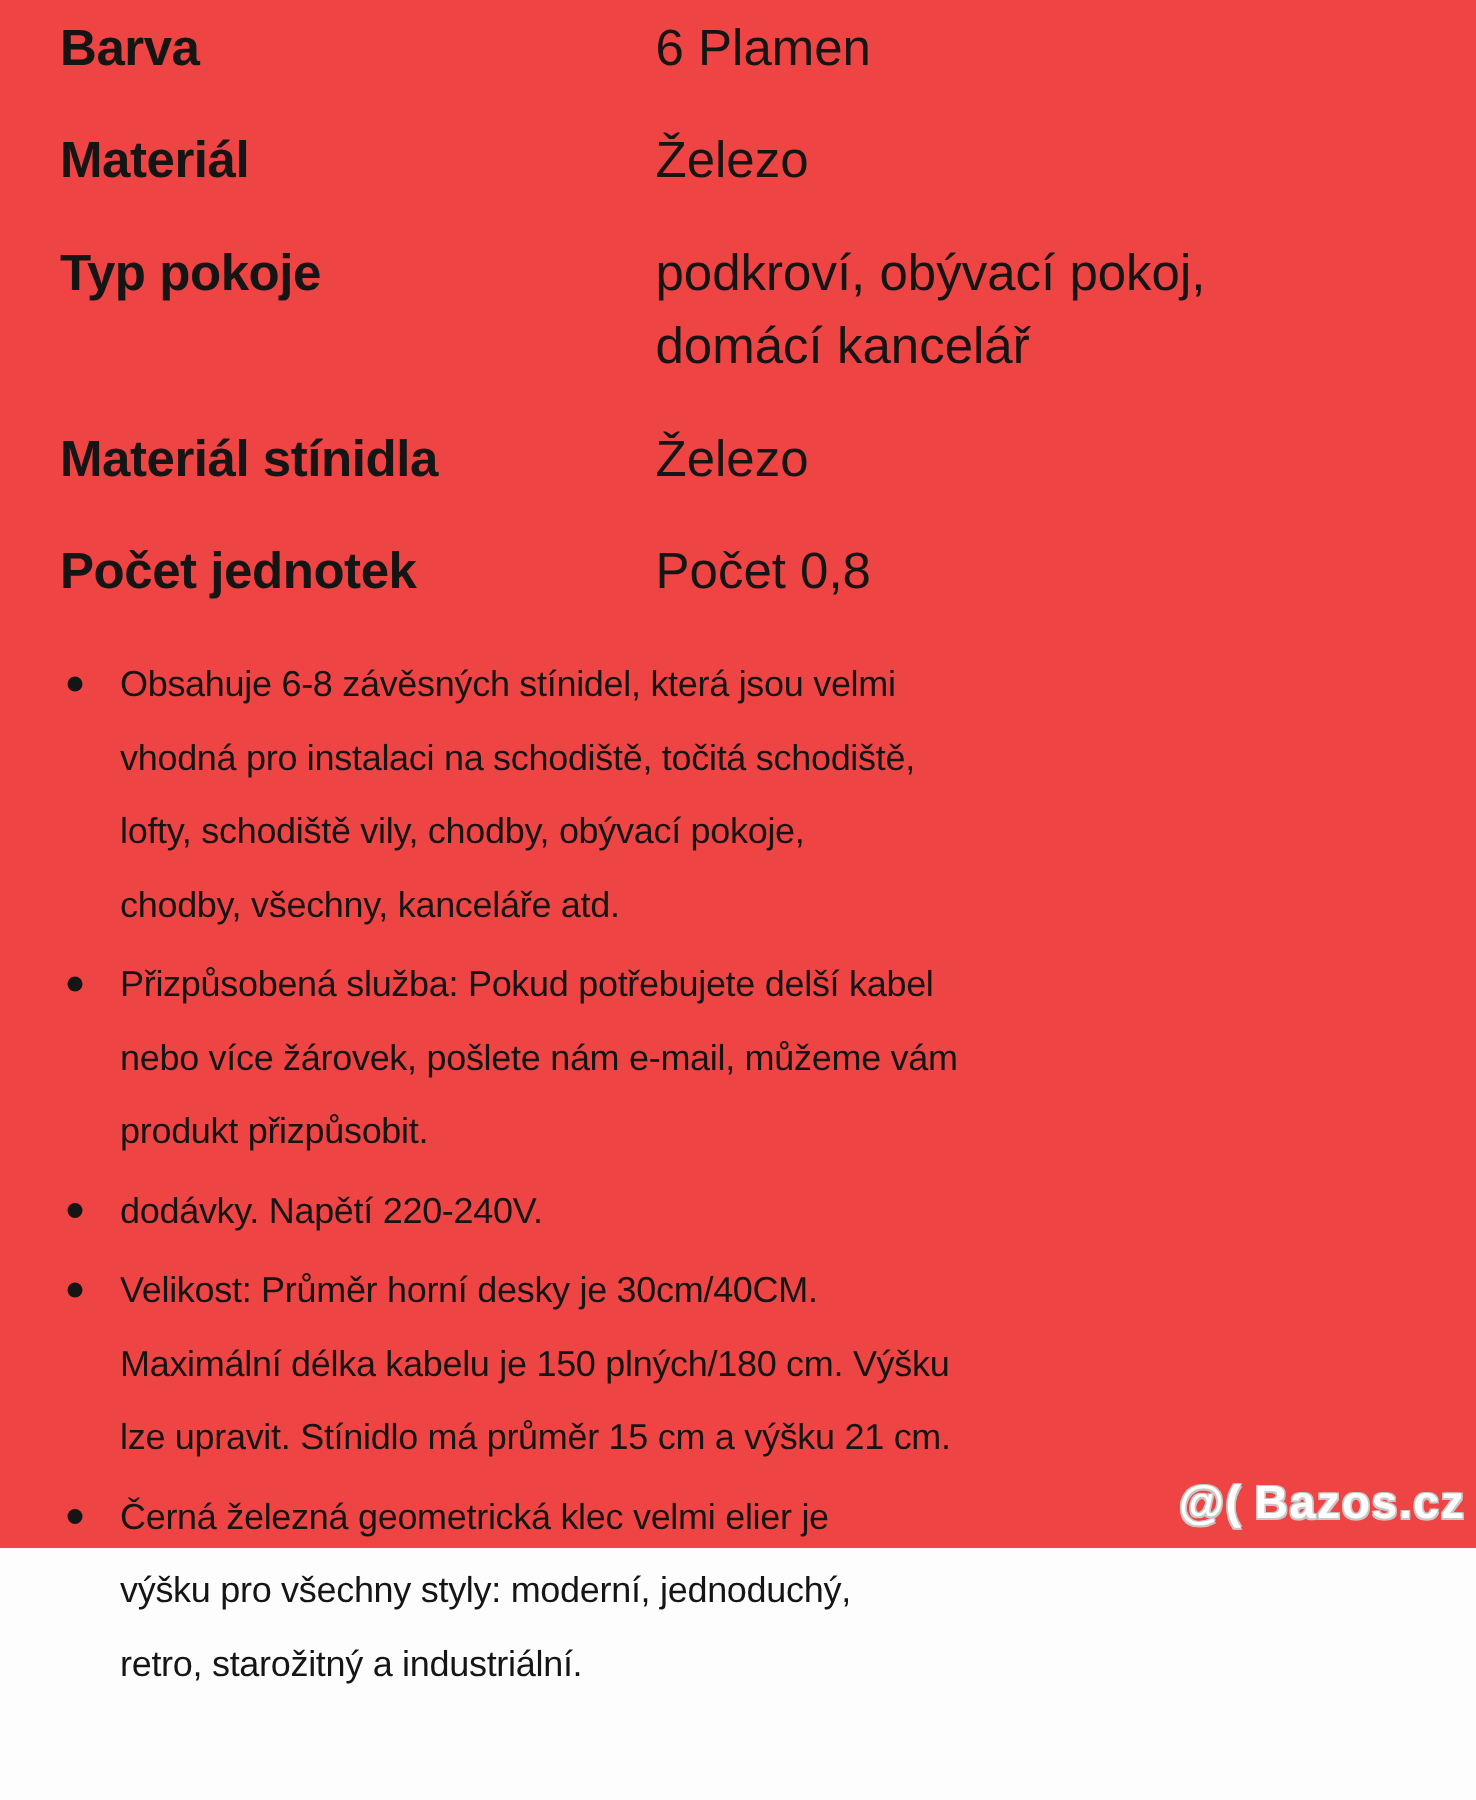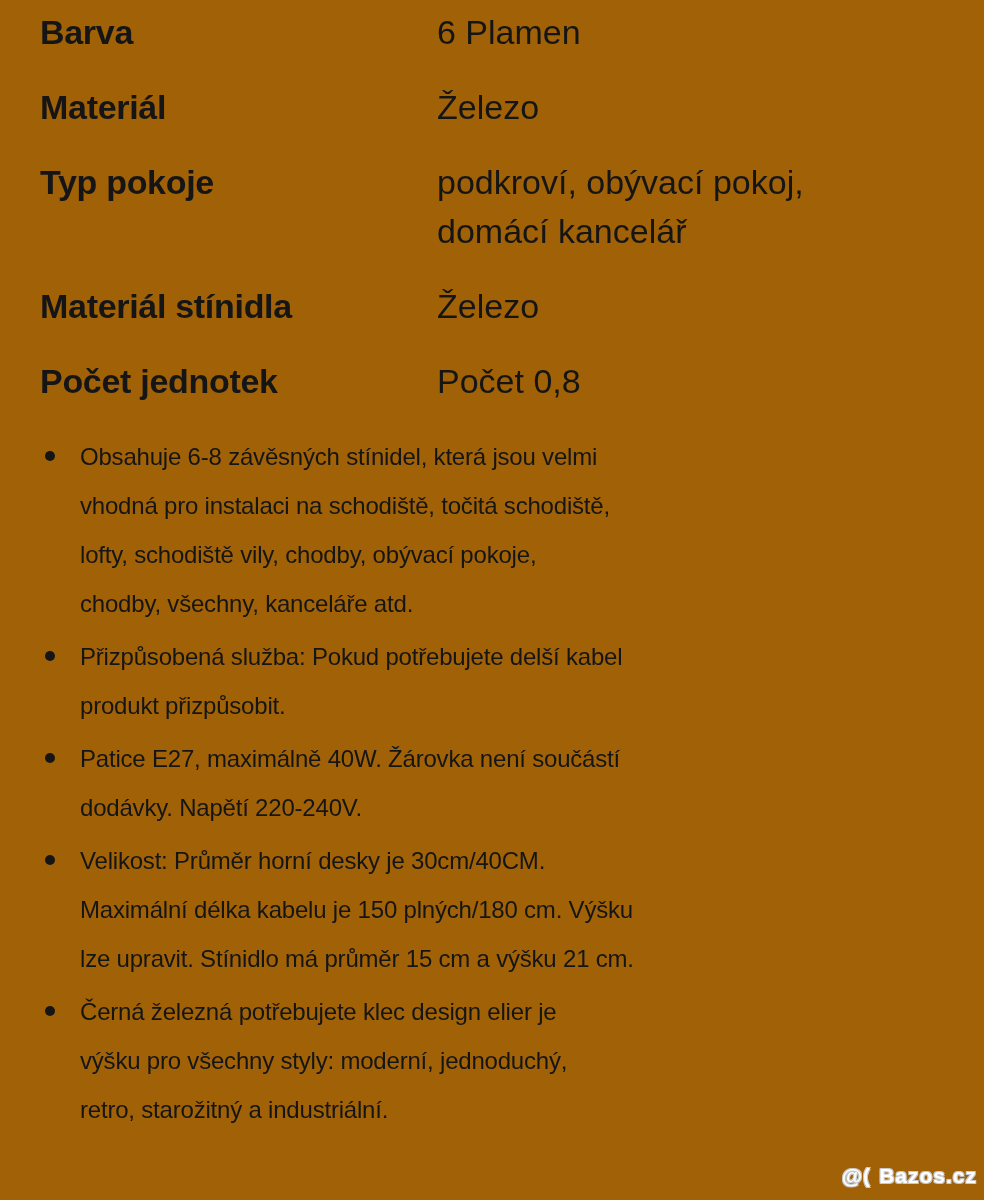--- a/index.html
+++ b/index.html
@@ -10,22 +10,22 @@
   body {
     width: 984px;
     height: 1200px;
     overflow: hidden;
     font-family: "Liberation Sans", "DejaVu Sans", sans-serif;
     color: #151515;
   }
   .page {
     position: relative;
     width: 984px;
-    height: 1200px;
-    background: #a16207;
+    height: 1032px;
+    background: #ef4444;
   }
   
   .spec-table {
     padding: 8px 0 0 40px;
   }
   .spec-row {
     display: flex;
     align-items: flex-start;
     margin-bottom: 26px;
     font-size: 34px;
@@ -68,21 +68,21 @@
   }
   .bline {
     white-space: nowrap;
     letter-spacing: -0.2px;
   }
   
   .watermark {
     position: absolute;
     right: 7px;
     bottom: 12px;
-    font-size: 21px;
+    font-size: 31px;
     font-weight: 700;
     letter-spacing: 1px;
     color: #ffffff;
     text-shadow:
       -1px -1px 0 #c8c8c8,
        1px -1px 0 #c8c8c8,
       -1px  1px 0 #c8c8c8,
        1px  1px 0 #c8c8c8;
     user-select: none;
   }
@@ -144,45 +144,45 @@
         <div class="bline">vhodná pro instalaci na schodiště, točitá schodiště,</div>
         <div class="bline">lofty, schodiště vily, chodby, obývací pokoje,</div>
         <div class="bline">chodby, všechny, kanceláře atd.</div>
       </div>
     </li>
 
     <li class="bullet-item">
       <span class="bullet-dot"></span>
       <div class="bullet-text">
         <div class="bline">Přizpůsobená služba: Pokud potřebujete delší kabel</div>
+        <div class="bline">nebo více žárovek, pošlete nám e-mail, můžeme vám</div>
         <div class="bline">produkt přizpůsobit.</div>
       </div>
     </li>
 
     <li class="bullet-item">
       <span class="bullet-dot"></span>
       <div class="bullet-text">
-        <div class="bline">Patice E27, maximálně 40W. Žárovka není součástí</div>
         <div class="bline">dodávky. Napětí 220-240V.</div>
       </div>
     </li>
 
     <li class="bullet-item">
       <span class="bullet-dot"></span>
       <div class="bullet-text">
         <div class="bline">Velikost: Průměr horní desky je 30cm/40CM.</div>
         <div class="bline">Maximální délka kabelu je 150 plných/180 cm. Výšku</div>
         <div class="bline">lze upravit. Stínidlo má průměr 15 cm a výšku 21 cm.</div>
       </div>
     </li>
 
     <li class="bullet-item">
       <span class="bullet-dot"></span>
       <div class="bullet-text">
-        <div class="bline">Černá železná potřebujete klec design elier je</div>
+        <div class="bline">Černá železná geometrická klec velmi elier je</div>
         <div class="bline">výšku pro všechny styly: moderní, jednoduchý,</div>
         <div class="bline">retro, starožitný a industriální.</div>
       </div>
     </li>
 
   </ul>
 
   <div class="watermark">
     <span class="logo">@(</span><span>Bazos.cz</span>
   </div>

